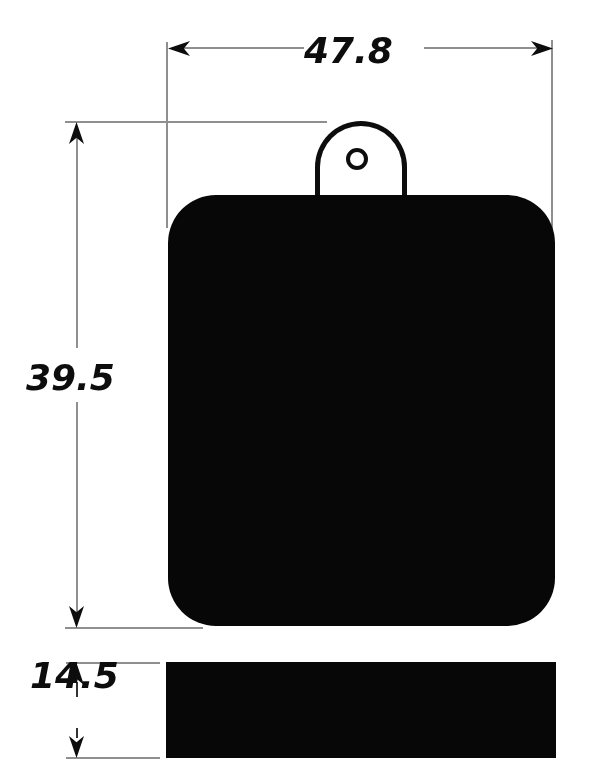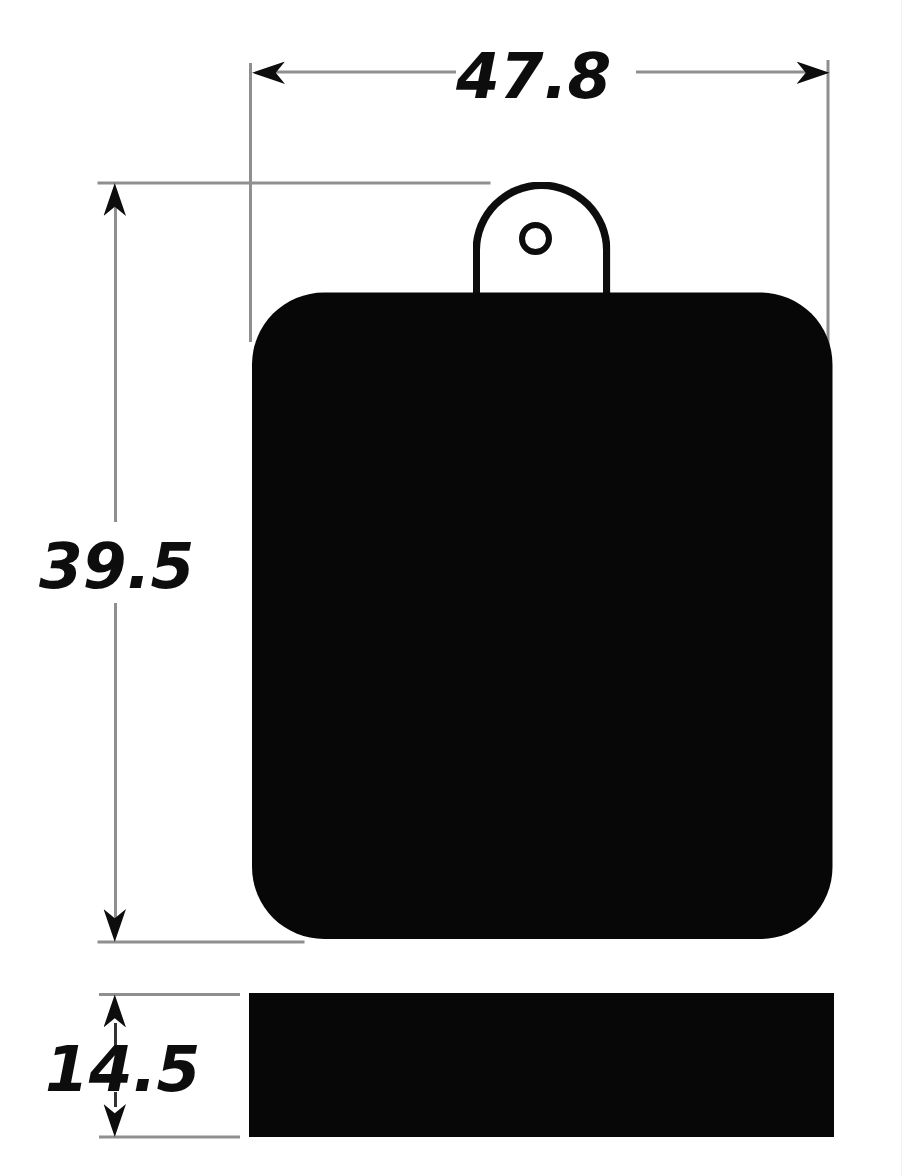--- a/index.html
+++ b/index.html
@@ -20,21 +20,21 @@
   .line{position:absolute;background:var(--line);z-index:0;}
   .shaft{position:absolute;background:var(--shaft);z-index:0;}
   .arrow{position:absolute;background:var(--ink);z-index:4;}
   .arr-left {width:22px;height:15px;clip-path:polygon(0 50%,100% 0,72% 50%,100% 100%);}
   .arr-right{width:22px;height:15px;clip-path:polygon(100% 50%,0 0,28% 50%,0 100%);}
   .arr-up   {width:15px;height:22px;clip-path:polygon(50% 0,100% 100%,50% 72%,0 100%);}
   .arr-down {width:15px;height:22px;clip-path:polygon(50% 100%,100% 0,50% 28%,0 0);}
   .dim-label{
     position:absolute;
     font-style:italic;font-weight:700;
-    font-size:42px;line-height:42px;
+    font-size:36px;line-height:42px;
     color:var(--ink);
     white-space:nowrap;
     z-index:5;
   }
   .pad-front{
     position:absolute;
     left:168px;top:195px;width:387px;height:431px;
     background:var(--fill);
     border-radius:48px;
     z-index:3;
@@ -85,20 +85,20 @@
   <div class="arrow arr-up" style="left:69px;top:122px;"></div>
   <div class="arrow arr-down" style="left:69px;top:606px;"></div>
   <div class="dim-label" style="left:26px;top:357px;">39.5</div>
 
   <div class="line" style="left:66px;top:662px;width:94px;height:2px;"></div>
   <div class="line" style="left:66px;top:757px;width:94px;height:2px;"></div>
   <div class="shaft" style="left:76px;top:682px;width:2px;height:15px;"></div>
   <div class="shaft" style="left:76px;top:728px;width:2px;height:10px;"></div>
   <div class="arrow arr-up" style="left:69px;top:663px;"></div>
   <div class="arrow arr-down" style="left:69px;top:736px;"></div>
-  <div class="dim-label" style="left:30px;top:692px;">14.5</div>
+  <div class="dim-label" style="left:30px;top:655px;">14.5</div>
 
   <div class="tab"></div>
   <div class="hole"></div>
   <div class="pad-front"></div>
   <div class="pad-side"></div>
 
 </div>
 
 </body></html>

